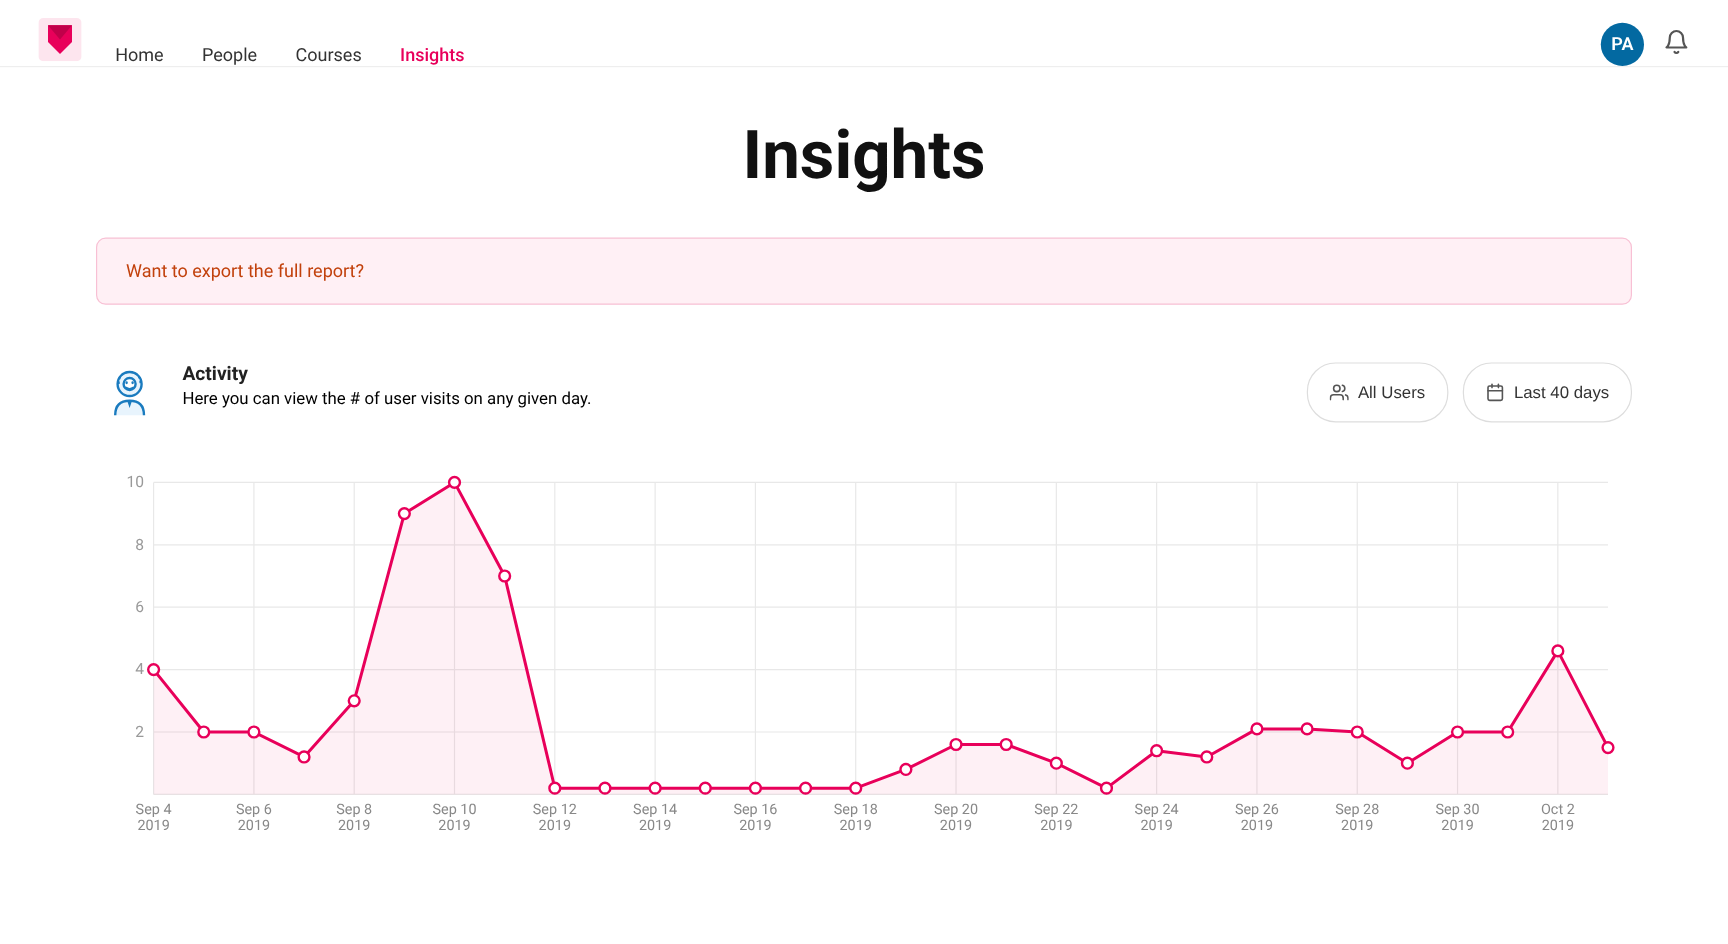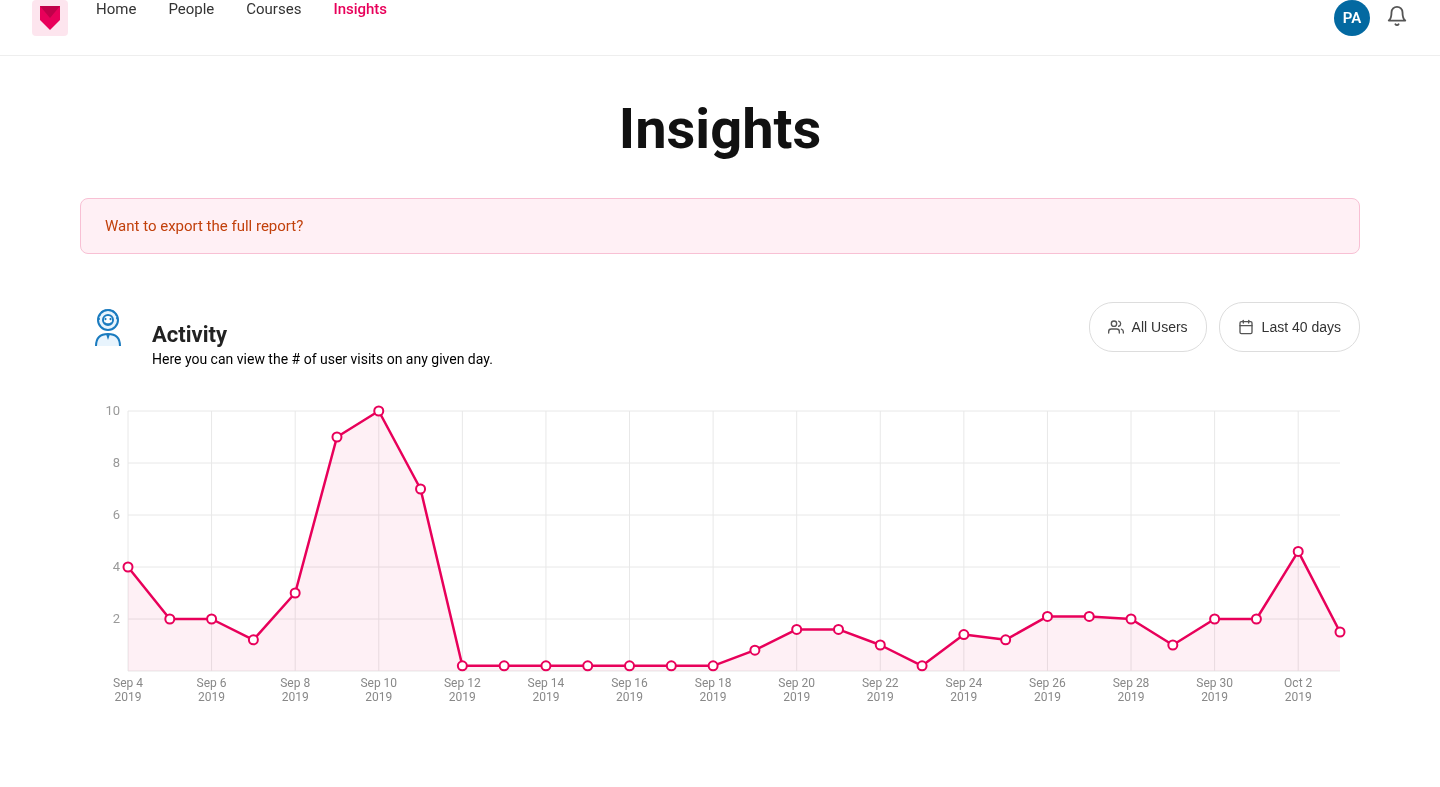--- a/index.html
+++ b/index.html
@@ -1,20 +1,20 @@
 <!DOCTYPE html>
 <html><head>
   <meta charset="utf-8">
   <style>
     * { margin: 0; padding: 0; box-sizing: border-box; }
     body { font-family: -apple-system, BlinkMacSystemFont, 'Segoe UI', Roboto, sans-serif; background: #fff; color: #222; }
 
     
     nav {
-      display: flex; align-items: flex-start; padding: 0 32px; height: 56px;
+      display: flex; align-items: flex-end; padding: 0 32px; height: 56px;
       border-bottom: 1px solid #eee; position: relative;
     }
     .nav-logo { width: 36px; height: 36px; margin-right: 28px; }
     .nav-links { display: flex; gap: 32px; }
     .nav-link { font-size: 15px; color: #333; text-decoration: none; cursor: pointer; }
     .nav-link.active { color: #e8005a; font-weight: 500; }
     .nav-right { margin-left: auto; display: flex; align-items: center; gap: 16px; }
     .avatar { width: 36px; height: 36px; border-radius: 50%; background: #0369a1; color: #fff; display: flex; align-items: center; justify-content: center; font-size: 15px; font-weight: 600; }
     .bell-icon { font-size: 20px; color: #555; cursor: pointer; position: relative; }
 
@@ -33,21 +33,21 @@
     .export-btn {
       background: #e8005a; color: #fff; border: none; border-radius: 24px;
       padding: 11px 24px; font-size: 15px; font-weight: 600; cursor: pointer;
       display: flex; align-items: center; gap: 8px;
     }
 
     
     .activity-header { display: flex; align-items: flex-start; justify-content: space-between; margin-bottom: 24px; }
     .activity-left { display: flex; align-items: flex-start; gap: 16px; }
     .activity-icon { width: 56px; height: 56px; }
-    .activity-title { font-size: 22px; font-weight: 700; margin-bottom: 4px; margin-top: 20px; }
+    .activity-title { font-size: 16px; font-weight: 700; margin-bottom: 4px; }
     .activity-desc { font-size: 14px; color: #000000; }
     .activity-controls { display: flex; gap: 12px; }
     .ctrl-btn {
       display: flex; align-items: center; gap: 8px;
       border: 1.5px solid #ddd; border-radius: 24px; padding: 16px 18px;
       font-size: 14px; font-weight: 500; cursor: pointer; background: #fff; color: #333;
     }
 
     
     .chart-wrap { width: 100%; overflow: visible; }

